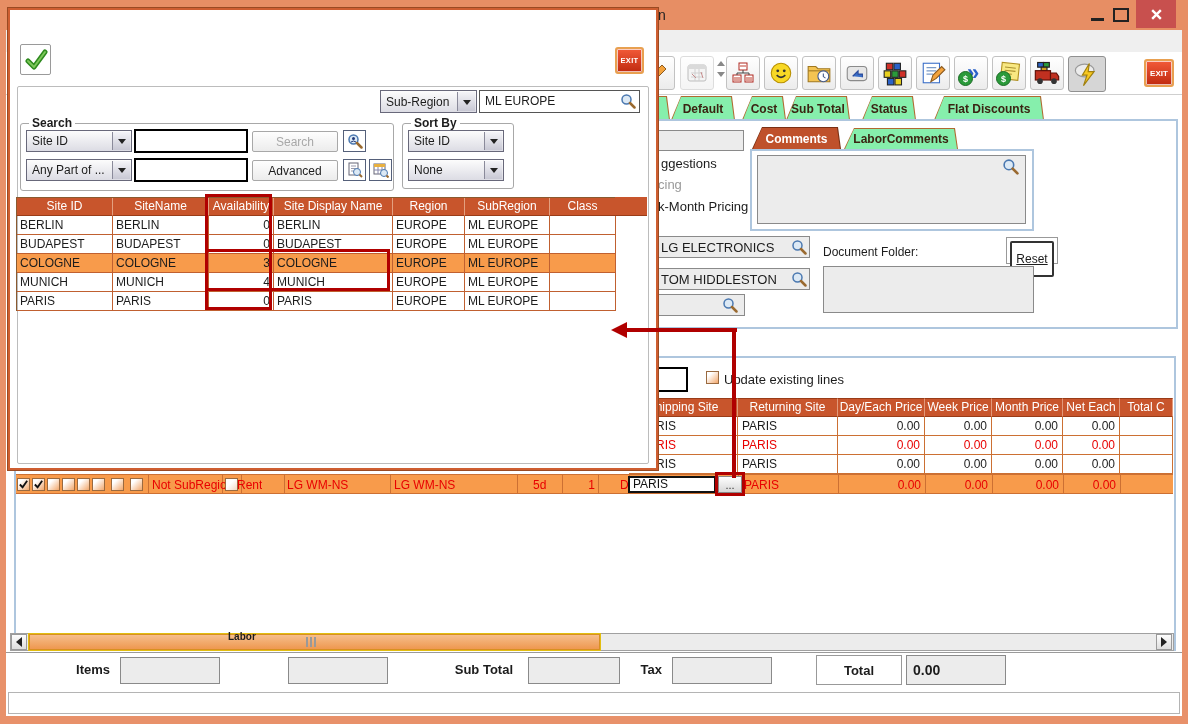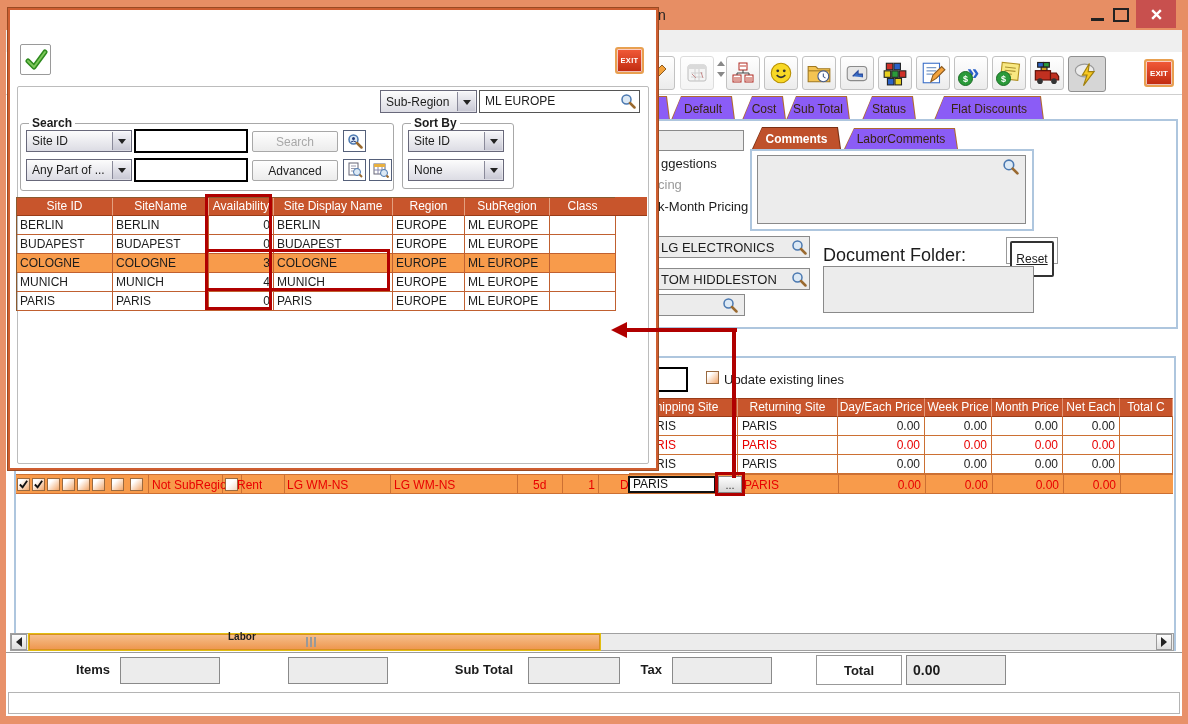--- a/index.html
+++ b/index.html
@@ -15,21 +15,21 @@
   .closebox{background:#C8504E;display:flex;align-items:center;justify-content:center;}
   
   .tbtn{position:absolute;top:56px;width:34px;height:34px;background:linear-gradient(#ffffff,#ececec);
         border:1px solid #c2c2c2;border-radius:3px;display:flex;align-items:center;justify-content:center;box-sizing:border-box;}
   .exitbtn{background:linear-gradient(#f25a38,#c02a10);border:2px solid #E8A050;border-radius:3px;
            color:#fff;font-weight:bold;display:flex;align-items:center;justify-content:center;
            box-shadow:inset 0 0 0 1px rgba(255,255,255,.7);box-sizing:border-box;}
   
   .tabo{position:absolute;height:24px;clip-path:polygon(10px 0,calc(100% - 3px) 0,100% 100%,0 100%);background:#B06A30;}
   .tabi{position:absolute;left:1px;top:1px;right:1px;bottom:0;clip-path:polygon(9px 0,calc(100% - 3px) 0,100% 100%,0 100%);
-        background:#8b5cf6;display:flex;align-items:center;justify-content:center;font-weight:400;color:#3a2412;font-size:12px;}
+        background:#86efac;display:flex;align-items:center;justify-content:center;font-weight:700;color:#3a2412;font-size:12px;}
   .panelb{border:2px solid #AEC6DE;background:#fff;box-sizing:border-box;}
   .field{background:#ECECEC;border:1px solid #8a8a8a;box-sizing:border-box;}
   
   .combo{background:linear-gradient(#fcfcfc,#dcdce4);border:1px solid #68687a;box-sizing:border-box;font-size:12px;
          display:flex;align-items:center;padding-left:5px;}
   .dd{position:absolute;right:1px;top:1px;bottom:1px;width:17px;background:linear-gradient(#f4f4f8,#c8c8d4);
       border-left:1px solid #8a8a9a;display:flex;align-items:center;justify-content:center;}
   .dd::after{content:"";border:4px solid transparent;border-top:5px solid #222;margin-top:5px;}
   .inputb{background:#fff;border:2px solid #000;box-sizing:border-box;}
   .pbtn{background:linear-gradient(#fefefe,#ececec);border:1px solid #a8a8a8;border-radius:2px;box-sizing:border-box;
@@ -246,21 +246,21 @@
       </svg>
   </div>
   <div class="a field" style="left:560px;top:294px;width:185px;height:22px;"></div>
   <div class="a" style="left:722px;top:297px;">
     <svg width="16" height="16" viewBox="0 0 16 16">
         <circle cx="6.5" cy="6.5" r="4.5" fill="#dce9f5" stroke="#4a78b0" stroke-width="1.5"></circle>
         <line x1="10" y1="10" x2="14.5" y2="14.5" stroke="#9a6a30" stroke-width="2.5" stroke-linecap="round"></line>
       </svg>
   </div>
 
-  <div class="a nw" style="left:823px;top:245px;font-size:18px;">Document Folder:</div>
+  <div class="a nw" style="left:823px;top:245px;font-size:12px;">Document Folder:</div>
   <div class="a" style="left:1006px;top:237px;width:52px;height:27px;background:#fff;border:1px solid #999;box-sizing:border-box;"></div>
   <div class="a" style="left:1010px;top:241px;width:44px;height:36px;background:#fff;border:2px solid #333;border-radius:2px;box-sizing:border-box;display:flex;align-items:center;justify-content:center;font-size:12px;text-decoration:underline;">Reset</div>
   <div class="a field" style="left:823px;top:266px;width:211px;height:47px;"></div>
 
   <div class="a panelb" style="left:14px;top:356px;width:1162px;height:295px;"></div>
   <div class="a inputb" style="left:640px;top:367px;width:48px;height:25px;"></div>
   <div class="cbx" style="left:706px;top:371px;"></div>
   <div class="a nw" style="left:724px;top:372px;font-size:13px;">Update existing lines</div>
 
   <div class="grow" style="top:398px;">

